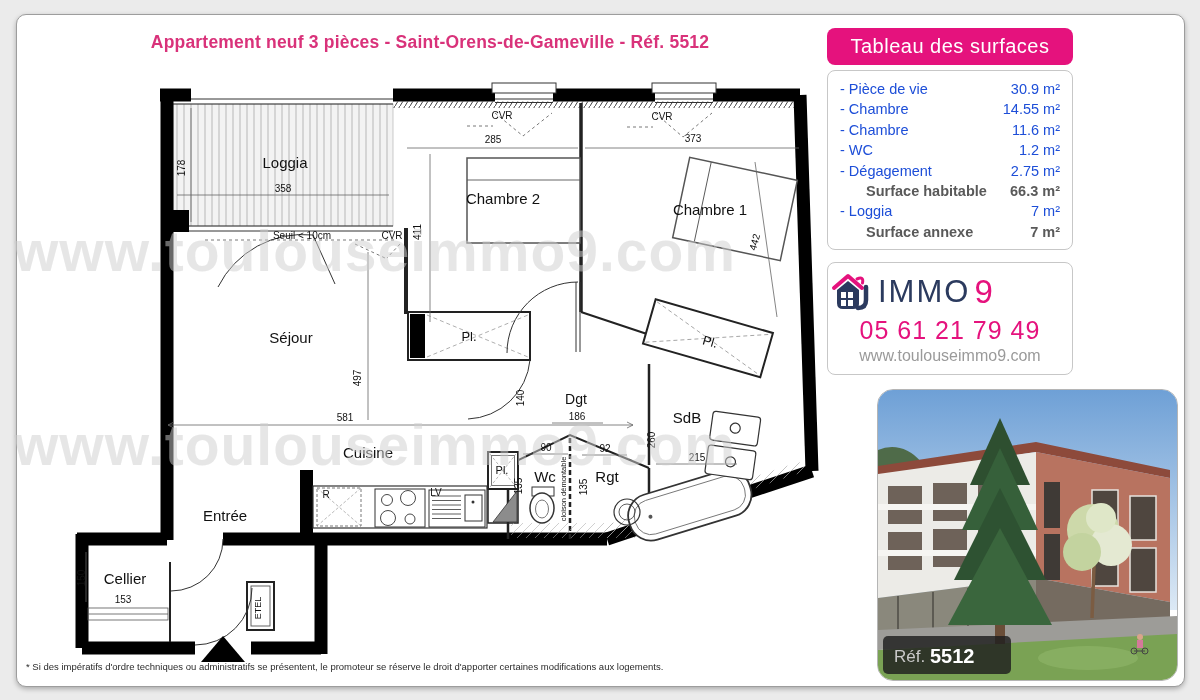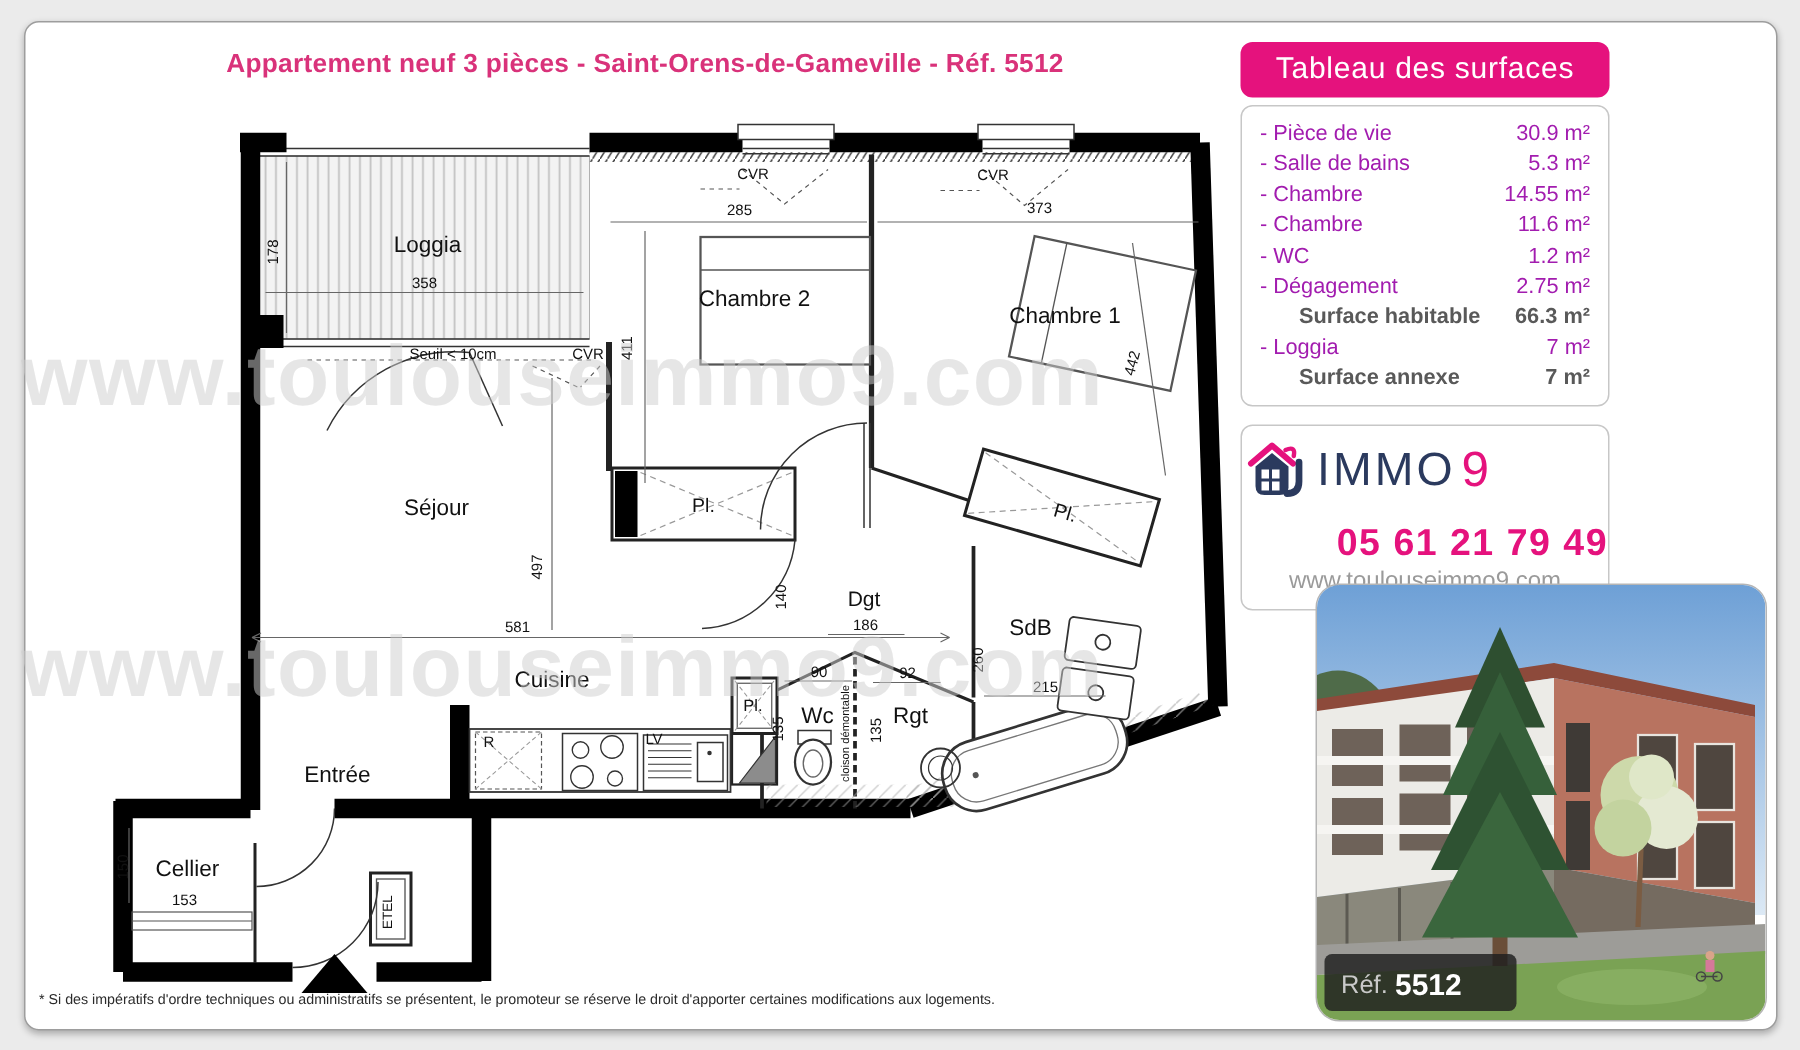--- a/index.html
+++ b/index.html
@@ -14,28 +14,28 @@
         pointer-events:none;z-index:3;}
   .wm1{top:218px;} .wm2{top:412px;}
   .footer-note{position:absolute;left:26px;top:661px;font-size:9.5px;color:#2b2b2b;}
 
   .right-col{position:absolute;left:827px;top:28px;width:246px;}
   .surf-header{height:37px;line-height:37px;text-align:center;background:#e5127d;
         color:#fff;font-size:20px;letter-spacing:.5px;border-radius:8px;}
   .surf-table{margin-top:5px;border:1px solid #c7c7c7;border-radius:8px;background:#fff;
         padding:8px 12px 7px 12px;}
   .surfaces-row{display:flex;justify-content:space-between;font-size:14.5px;
-        line-height:20.4px;color:#a21caf;}
+        line-height:20.4px;color:#1d4ed8;}
   .surfaces-row.total{font-weight:bold;color:#595959;margin-left:26px;}
   .agency-card{margin-top:12px;border:1px solid #c7c7c7;border-radius:8px;background:#fff;
         text-align:center;padding:8px 0 9px 0;}
   .brand-line{display:flex;align-items:center;justify-content:flex-start;gap:4px;}
   .brand-immo{font-size:31px;color:#2b3a5e;letter-spacing:2px;}
   .brand-9{font-size:33px;color:#e5127d;}
-  .agency-phone{font-size:25px;font-weight:bold;color:#e5127d;margin-top:14px;letter-spacing:1px;text-align:right;}
+  .agency-phone{font-size:25px;font-weight:normal;color:#e5127d;margin-top:3px;letter-spacing:1px;}
   .agency-site{font-size:16px;color:#9a9a9a;margin-top:2px;}
   .photo-box{position:absolute;left:877px;top:389px;width:299px;height:290px;
         border-radius:16px;overflow:hidden;border:1px solid #b5b5b5;}
 </style>
 </head>
 <body>
 
 <div class="stage">
   <div class="card"></div>
 
@@ -251,24 +251,20 @@
 
   <div class="right-col">
     <div class="surf-header">Tableau des surfaces</div>
 
     <div class="surf-table">
       <div class="surfaces-row">
         <span>- Pièce de vie</span>
         <span>30.9 m²</span>
       </div>
       <div class="surfaces-row">
-        <span>- Salle de bains</span>
-        <span>5.3 m²</span>
-      </div>
-      <div class="surfaces-row">
         <span>- Chambre</span>
         <span>14.55 m²</span>
       </div>
       <div class="surfaces-row">
         <span>- Chambre</span>
         <span>11.6 m²</span>
       </div>
       <div class="surfaces-row">
         <span>- WC</span>
         <span>1.2 m²</span>

